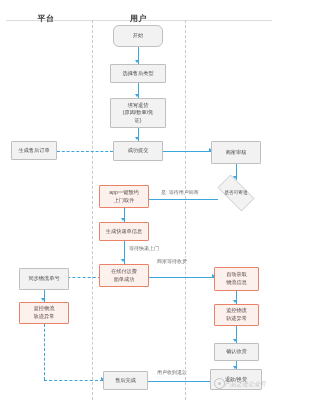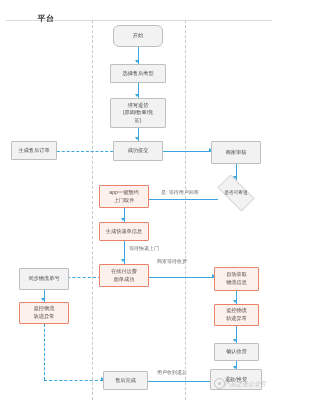--- a/index.html
+++ b/index.html
@@ -164,20 +164,21 @@
 </head>
 <body>
 
 <div id="canvas">
 
   <div class="header-rule"></div>
   <div class="lane-sep" style="left:92px;"></div>
   <div class="lane-sep" style="left:185px;"></div>
 
   <div class="lane-title" style="left:0px;   width:92px;">平台</div>
+  <div class="lane-title" style="left:92px;  width:93px;">用户</div>
 
   <div class="edge v" style="left:138px; top:47px;  height:17px;"></div>
   <div class="arrow down" style="left:135.4px; top:60px;"></div>
 
   <div class="edge v" style="left:138px; top:83px;  height:15px;"></div>
   <div class="arrow down" style="left:135.4px; top:94px;"></div>
 
   <div class="edge v" style="left:138px; top:128px; height:13px;"></div>
   <div class="arrow down" style="left:135.4px; top:137px;"></div>
 

